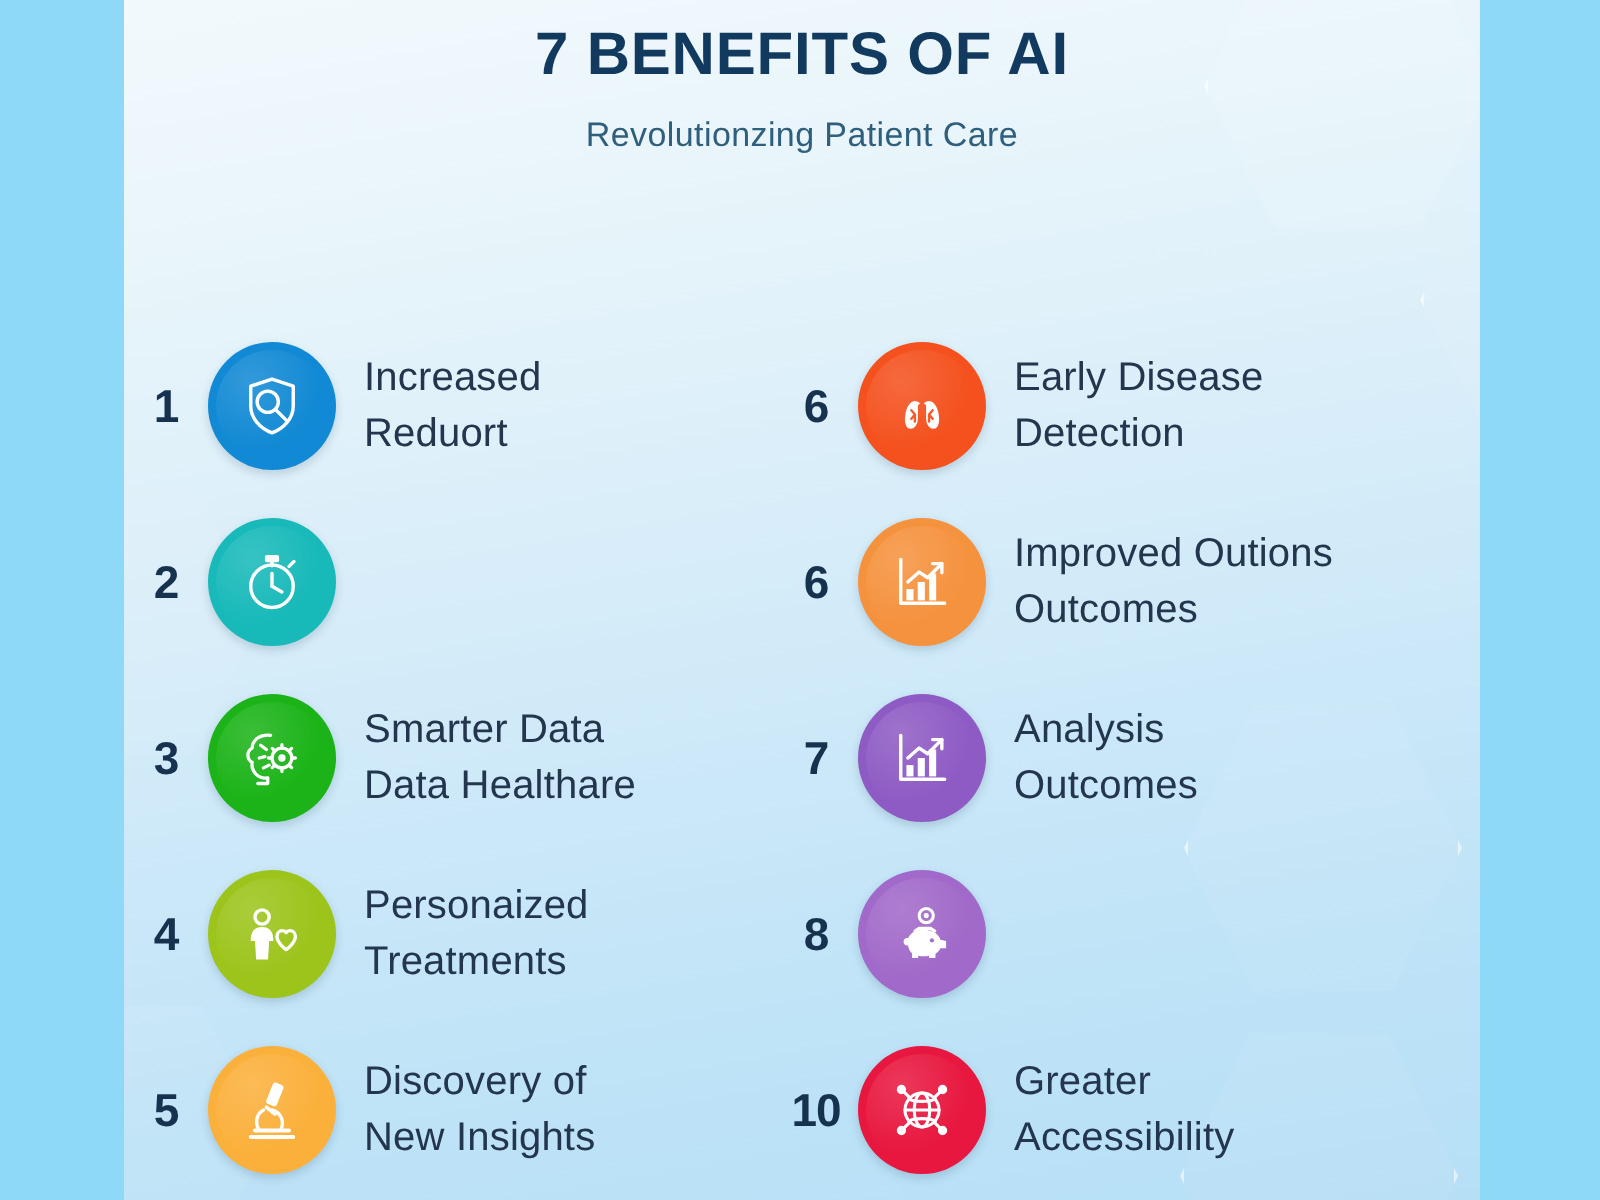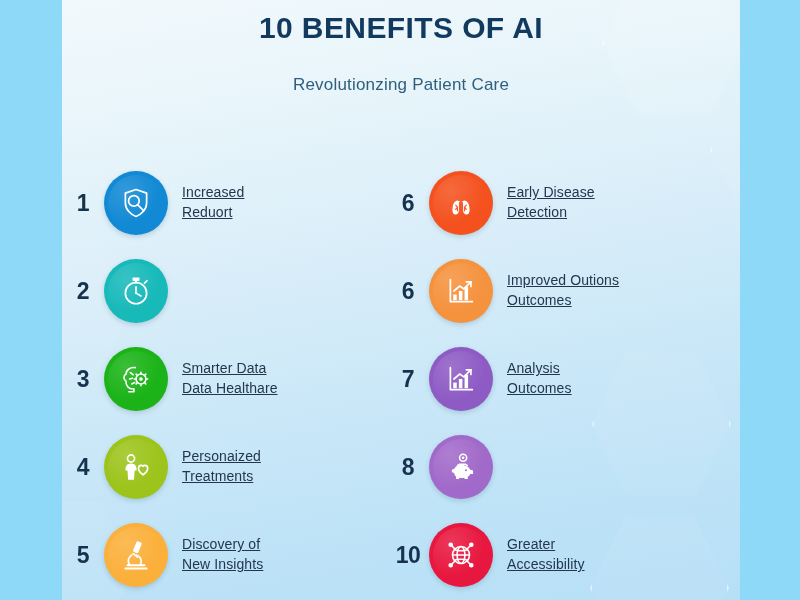--- a/index.html
+++ b/index.html
@@ -69,21 +69,21 @@
   }
   .title-line {
     font-size: 30px;
     font-weight: bold;
     letter-spacing: 0.4px;
     color: #123a5e;
     line-height: 1.22;
     white-space: nowrap;
   }
   .subtitle {
-    margin-top: 28px;
+    margin-top: 11px;
     font-size: 17px;
     font-weight: normal;
     color: #2f5f7d;
     letter-spacing: 0.2px;
   }
 
   
   .columns {
     position: absolute;
     left: 0;
@@ -141,46 +141,45 @@
   .badge::after {
     content: "";
     position: absolute;
     inset: 4px;
     border-radius: 50%;
     background: radial-gradient(circle at 32% 28%, rgba(255,255,255,0.14), rgba(255,255,255,0) 62%);
     pointer-events: none;
   }
 
   .label {
-    font-size: 14px;
+    font-size: 20px;
     line-height: 1.42;
     color: #23364e;
     letter-spacing: 0.1px;
-    text-decoration: underline;
   }
   .label .l2 { display: block; }
 </style>
 </head>
 <body>
 
 <div id="poster">
 
   <div class="panel">
 
     <div class="hexlayer">
       <div class="hex" style="left:540px; top:-34px; width:140px; height:150px;"></div>
       <div class="hex outline-only" style="left:648px; top:78px; width:130px; height:140px;"></div>
       <div class="hex outline-only" style="left:-64px; top:238px; width:128px; height:140px;"></div>
       <div class="hex outline-only" style="left:530px; top:348px; width:135px; height:148px;"></div>
       <div class="hex outline-only" style="left:-60px; top:498px; width:128px; height:140px;"></div>
       <div class="hex outline-only" style="left:528px; top:512px; width:135px; height:148px;"></div>
     </div>
 
     <div class="header">
-      <div class="title-line">10 BENEFITS OF AI</div>
+      <div class="title-line">7 BENEFITS OF AI</div>
       <div class="subtitle">Revolutionzing Patient Care</div>
     </div>
 
     <div class="columns">
 
       <div class="col left">
 
         <div class="item" style="top:0px;">
           <div class="num">1</div>
           <div class="badge" style="background:#1189d4;">

